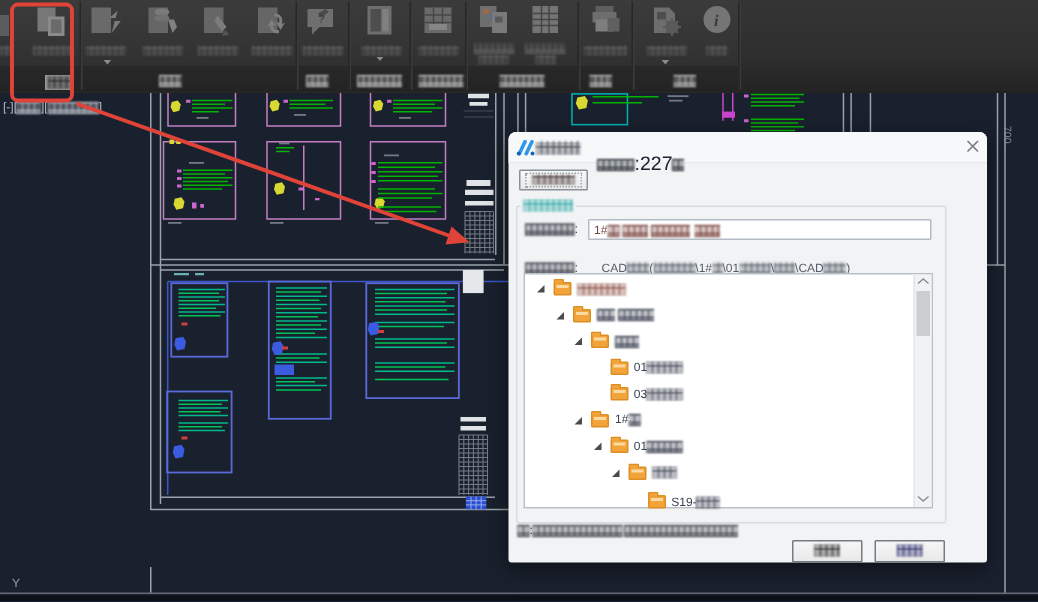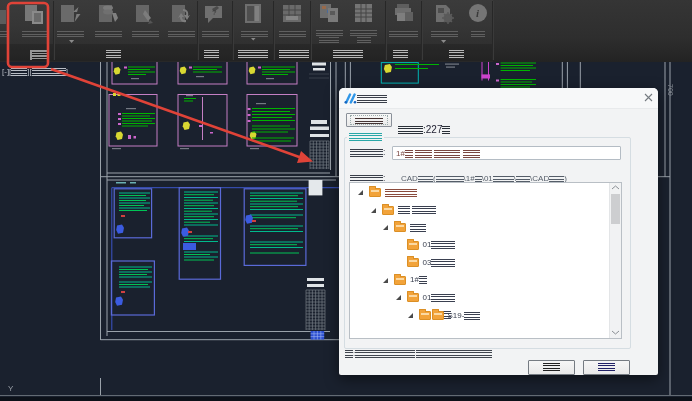--- a/index.html
+++ b/index.html
@@ -322,21 +322,21 @@
 <circle cx="1.8" cy="9.3" r="1.3" fill="#1565c0"></circle>
       <circle cx="11" cy="9.3" r="1.3" fill="#1565c0"></circle>
 </svg>
 <div class="lbl" style="left:17.5px;top:5px;font-size:9px"><span class="t" style="width:30px;height:8.5px"></span></div>
 <svg class="abs" width="9" height="9" style="left:305px;top:5px">
       <path d="M1 1 8 8 M8 1 1 8" stroke="#757b81" stroke-width="1.1"></path>
     </svg>
 <div class="abs" id="selbtn">
       <div style="margin:1.5px auto 0;width:36px;height:8px;outline:1px dotted #9aa;line-height:8px;text-align:center"><span class="t" style="width:28px;height:7px;color:#433"></span></div>
     </div>
-<div class="lbl" style="left:59px;top:36px;font-size:10px;color:#2a3038"><span class="t" style="width:25px;height:8px"></span>:<span style="color:#223">227</span><span class="t" style="width:8px;height:8px"></span></div>
+<div class="lbl" style="left:59px;top:13px;font-size:13px;color:#2a3038"><span class="t" style="width:25px;height:8px"></span>:<span style="color:#223">227</span><span class="t" style="width:8px;height:8px"></span></div>
 <div class="abs" id="gbox"></div>
 <div class="lbl" style="left:8px;top:44.5px;font-size:8px;background:#f2f3f4;padding:0 2px;color:#2aa8a8"><span class="t" style="width:33px;height:8px"></span></div>
 <div class="lbl" style="left:11px;top:59px;font-size:8.5px"><span class="t" style="width:33px;height:8.5px"></span>:</div>
 <div class="abs" id="inp">
       <div style="margin:2px 0 0 3px;font-size:8px;color:#7a4640"><span style="font-size:8px">1#</span><span class="t" style="width:8px;height:8px"></span> <span class="t" style="width:17px;height:8px"></span> <span class="t" style="width:26px;height:8px"></span> <span class="t" style="width:17px;height:8px"></span></div>
     </div>
 <div class="lbl" style="left:11px;top:85px;font-size:8.5px"><span class="t" style="width:33px;height:8.5px"></span>:</div>
 <div class="lbl" style="left:62px;top:85.5px;font-size:8px;color:#555d68">CAD<span class="t" style="width:15px;height:7.5px"></span>(<span class="t" style="width:28px;height:7.5px"></span>\1#<span class="t" style="width:7px;height:7.5px"></span>\01<span class="t" style="width:21px;height:7.5px"></span>\<span class="t" style="width:14px;height:7.5px"></span>\CAD<span class="t" style="width:15px;height:7.5px"></span>)</div>
 <div class="abs" id="tree">
   <div class="abs" id="sb">
@@ -350,19 +350,19 @@
   </div>
   <div id="trows">
   <div class="trow" style="left:8px;top:4.8px"><span class="tri"></span><span class="fold"></span><span class="t" style="width:32px;height:8px;color:#8a4a3c"></span></div>
   <div class="trow" style="left:20.5px;top:22.3px"><span class="tri"></span><span class="fold"></span><span class="t" style="width:12px;height:8px"></span>&nbsp;<span class="t" style="width:24px;height:8px"></span></div>
   <div class="trow" style="left:33px;top:39.8px"><span class="tri"></span><span class="fold"></span><span class="t" style="width:16px;height:8px"></span></div>
   <div class="trow" style="left:56.5px;top:57.3px"><span class="fold"></span>01<span class="t" style="width:24px;height:8px"></span></div>
   <div class="trow" style="left:56.5px;top:74.8px"><span class="fold"></span>03<span class="t" style="width:24px;height:8px"></span></div>
   <div class="trow" style="left:33px;top:92.3px"><span class="tri"></span><span class="fold"></span>1#<span class="t" style="width:8px;height:8px"></span></div>
   <div class="trow" style="left:45.5px;top:109.8px"><span class="tri"></span><span class="fold"></span>01<span class="t" style="width:24px;height:8px"></span></div>
   <div class="trow" style="left:58px;top:127.3px"><span class="tri"></span><span class="fold"></span><span class="t" style="width:16px;height:8px"></span></div>
-  <div class="trow" style="left:81.5px;top:128px"><span class="fold"></span>S19-<span class="t" style="width:16px;height:8px"></span></div>
+  <div class="trow" style="left:81.5px;top:147px"><span class="fold"></span>S19-<span class="t" style="width:16px;height:8px"></span></div>
   </div>
 </div>
 <div class="lbl" style="left:6px;top:261px;font-size:8px;color:#40454e"><span class="t" style="width:8px;height:7.5px"></span>:<span class="t" style="width:60px;height:7.5px"></span><span class="t" style="width:76px;height:7.5px;margin-left:1px"></span></div>
 <div class="btn" style="left:189px;top:272px"><span class="t" style="width:17px;height:8px;color:#222"></span></div>
 <div class="btn" style="left:244px;top:272px"><span class="t" style="width:17px;height:8px;color:#226"></span></div>
 </div>
 
 </body></html>

